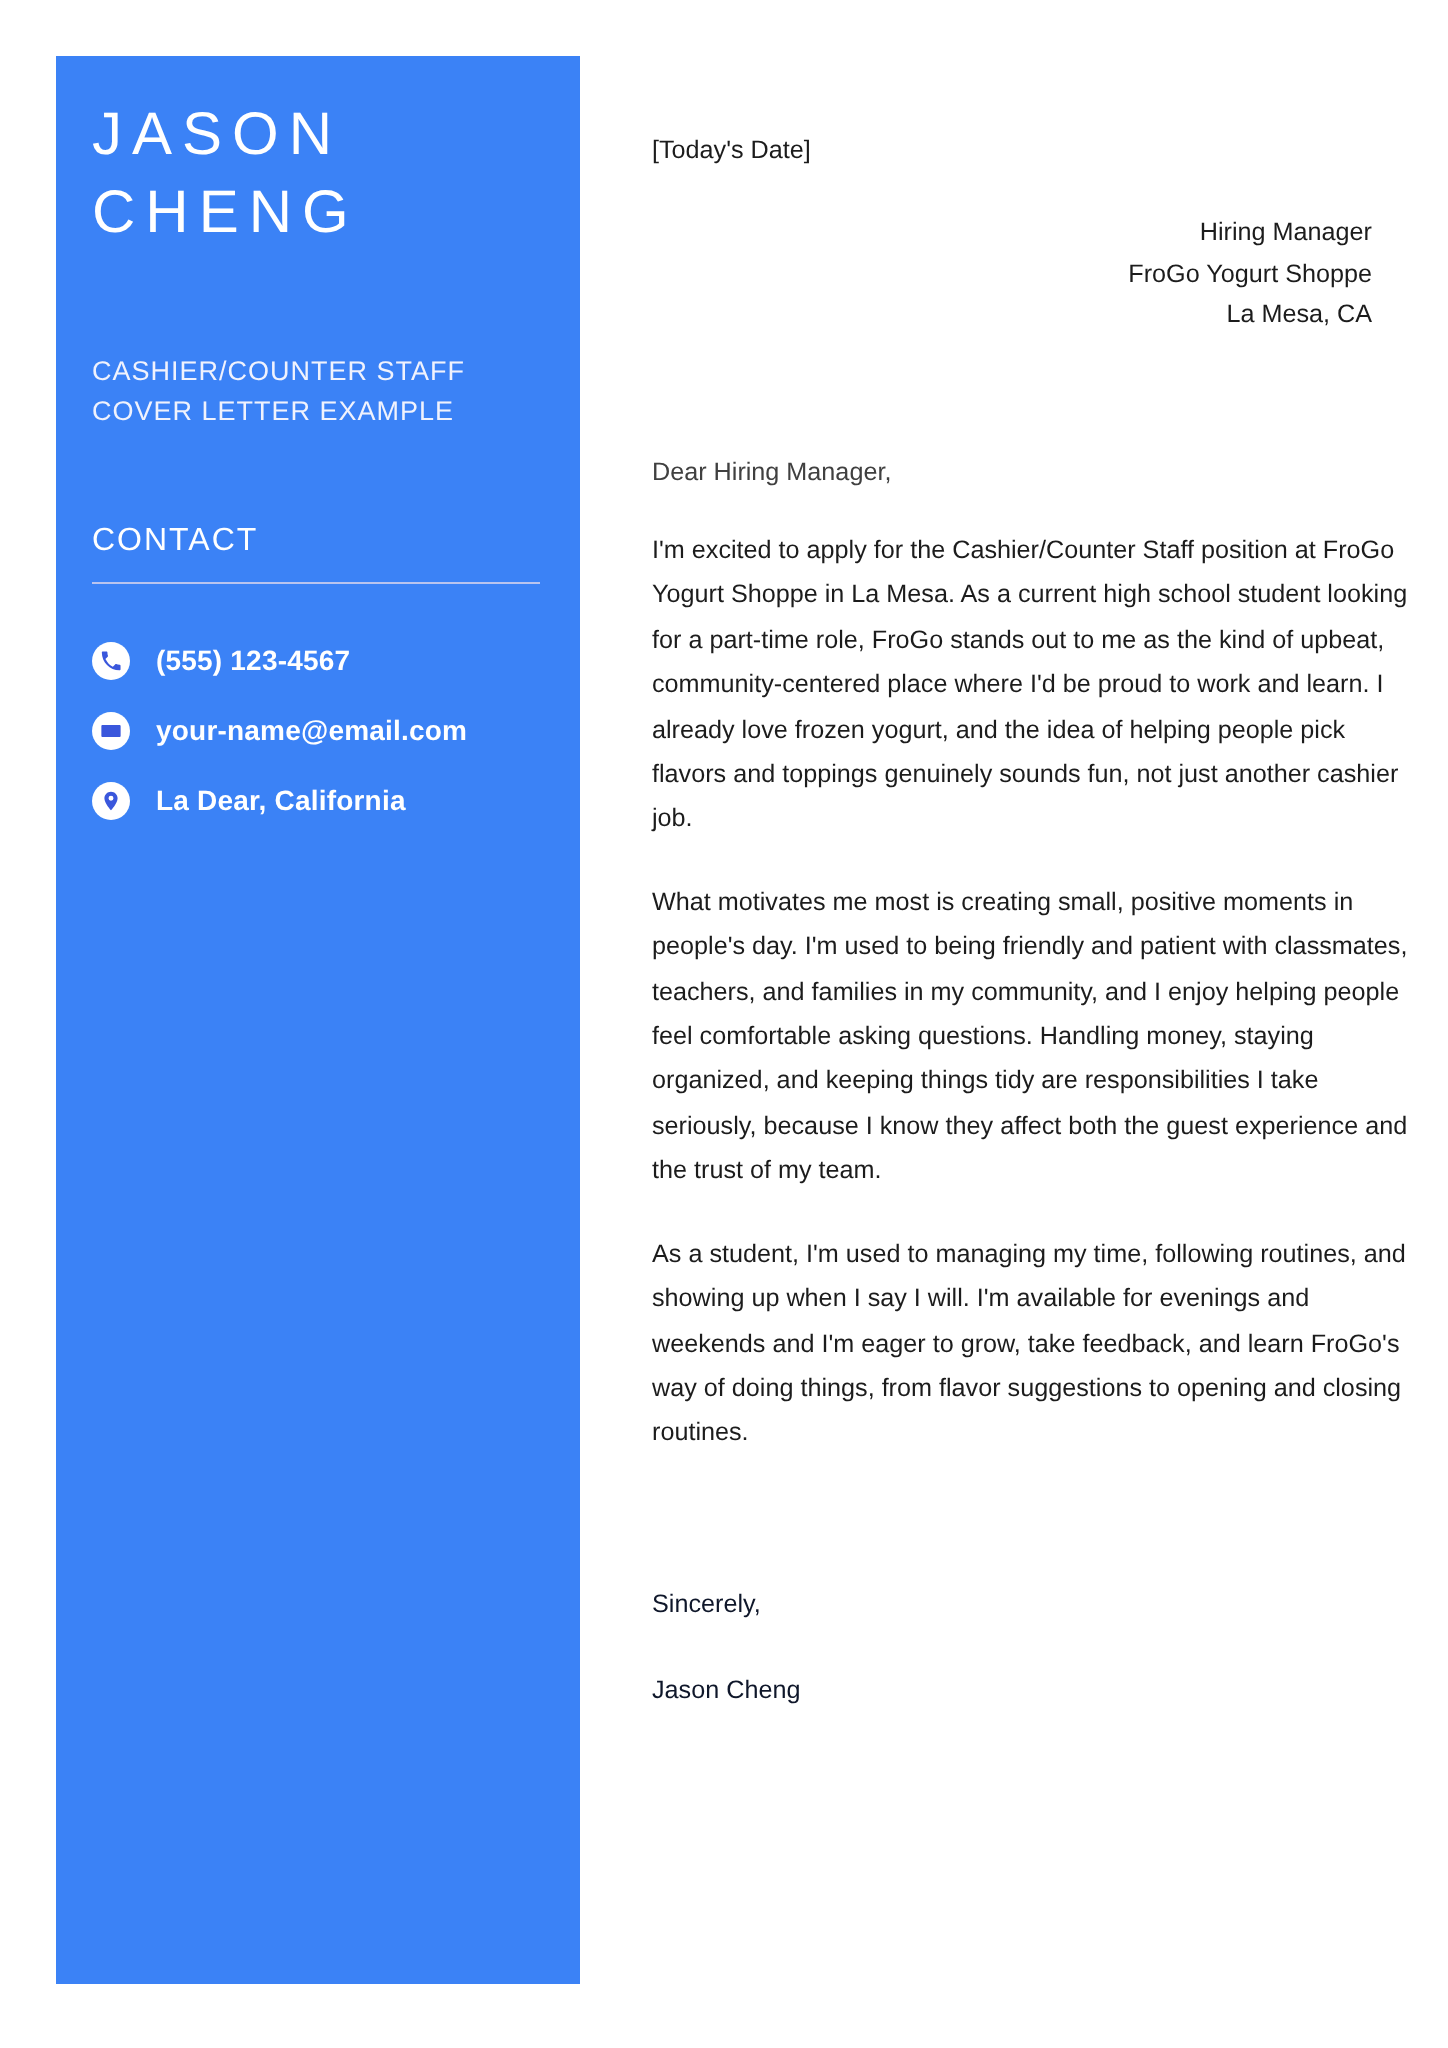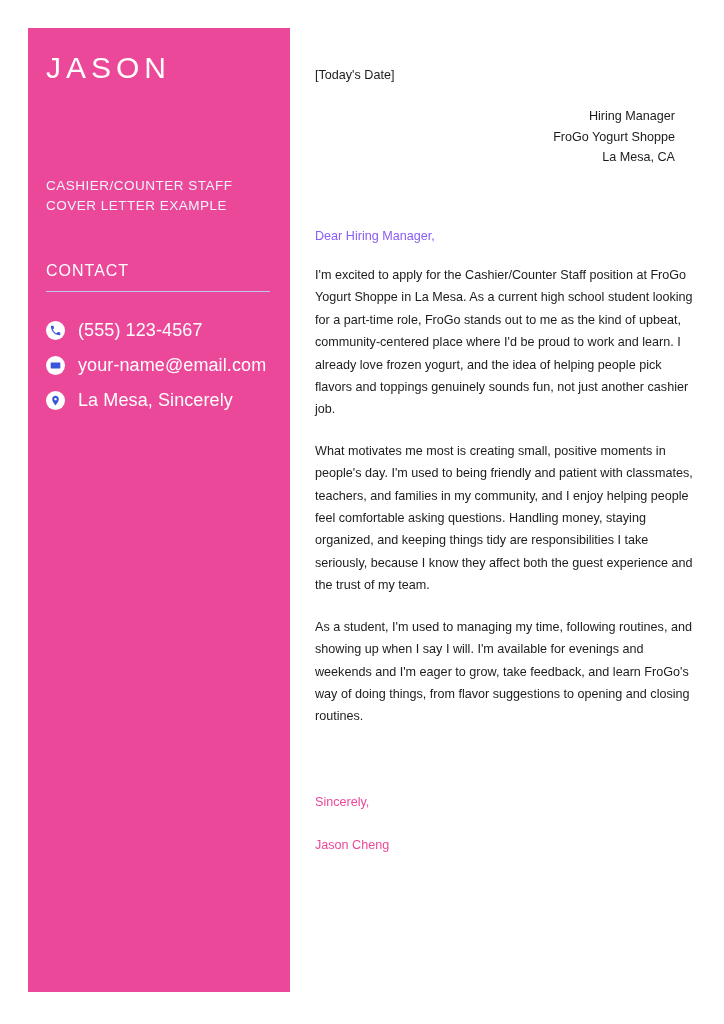--- a/index.html
+++ b/index.html
@@ -22,21 +22,21 @@
     background: #ffffff;
   }
 
   
   .sidebar {
     position: absolute;
     left: 28px;
     top: 28px;
     width: 262px;
     height: 964px;
-    background: #ec4899;
+    background: #3b82f6;
     box-sizing: border-box;
     padding: 0;
   }
 
   .name-block {
     position: absolute;
     left: 18px;
     top: 20px;
     width: 230px;
   }
@@ -103,31 +103,31 @@
     display: flex;
     align-items: center;
     justify-content: center;
     margin-right: 13px;
   }
   .contact-icon svg {
     display: block;
   }
   .contact-text {
     color: #ffffff;
-    font-size: 18px;
-    font-weight: 400;
+    font-size: 14px;
+    font-weight: 700;
     letter-spacing: 0.1px;
     line-height: 16px;
     white-space: nowrap;
   }
 
   
   .letter {
     position: absolute;
-    left: 315px;
+    left: 326px;
     top: 0;
     width: 385px;
     height: 1024px;
   }
 
   .letter-date {
     position: absolute;
     top: 66px;
     left: 0;
     color: #1c1c1c;
@@ -146,21 +146,21 @@
     color: #1c1c1c;
     font-size: 12.6px;
     line-height: 20.5px;
     white-space: nowrap;
   }
 
   .salutation {
     position: absolute;
     top: 227px;
     left: 0;
-    color: #8b5cf6;
+    color: #404040;
     font-size: 12.6px;
     line-height: 19px;
   }
 
   .body-copy {
     position: absolute;
     top: 264px;
     left: 0;
     width: 383px;
   }
@@ -175,37 +175,38 @@
     margin-bottom: 0;
   }
 
   .signoff {
     position: absolute;
     top: 793px;
     left: 0;
     width: 360px;
   }
   .signoff-line {
-    color: #ec4899;
+    color: #0f172a;
     font-size: 12.6px;
     line-height: 19px;
   }
   .signoff-name {
     margin-top: 24px;
   }
 </style>
 </head>
 <body>
 
 <div class="page">
 
   <aside class="sidebar">
 
     <div class="name-block">
       <div class="name-line">JASON</div>
+      <div class="name-line">CHENG</div>
     </div>
 
     <div class="subtitle-block">
       <div class="subtitle-line">CASHIER/COUNTER STAFF</div>
       <div class="subtitle-line">COVER LETTER EXAMPLE</div>
     </div>
 
     <div class="contact-heading">CONTACT</div>
     <div class="contact-divider"></div>
 
@@ -228,21 +229,21 @@
         </span>
         <span class="contact-text">your-name@email.com</span>
       </div>
 
       <div class="contact-row">
         <span class="contact-icon">
           <svg width="11" height="11" viewBox="0 0 24 24" aria-hidden="true">
             <path fill="#3a57dc" d="M12 1.8c-4 0-7.2 3.2-7.2 7.2 0 5.4 7.2 13.2 7.2 13.2s7.2-7.8 7.2-13.2c0-4-3.2-7.2-7.2-7.2zm0 9.9a2.7 2.7 0 1 1 0-5.4 2.7 2.7 0 0 1 0 5.4z"></path>
           </svg>
         </span>
-        <span class="contact-text">La Mesa, Sincerely</span>
+        <span class="contact-text">La Dear, California</span>
       </div>
 
     </div>
   </aside>
 
   <section class="letter">
 
     <div class="letter-date">[Today's Date]</div>
 
     <div class="recipient">

